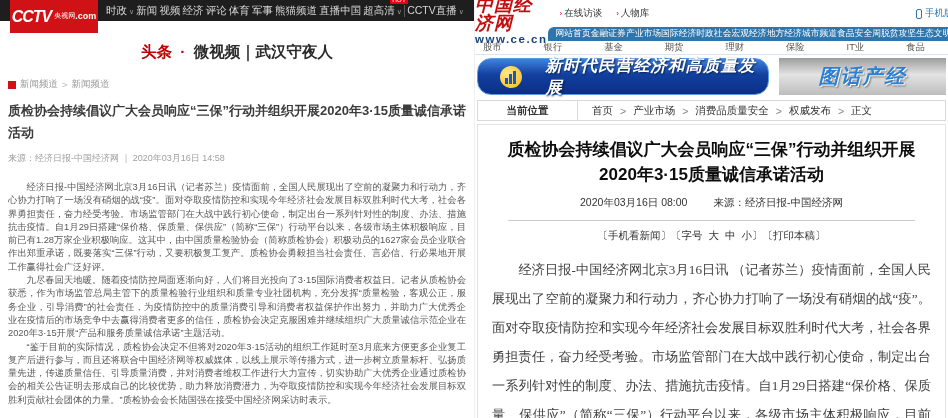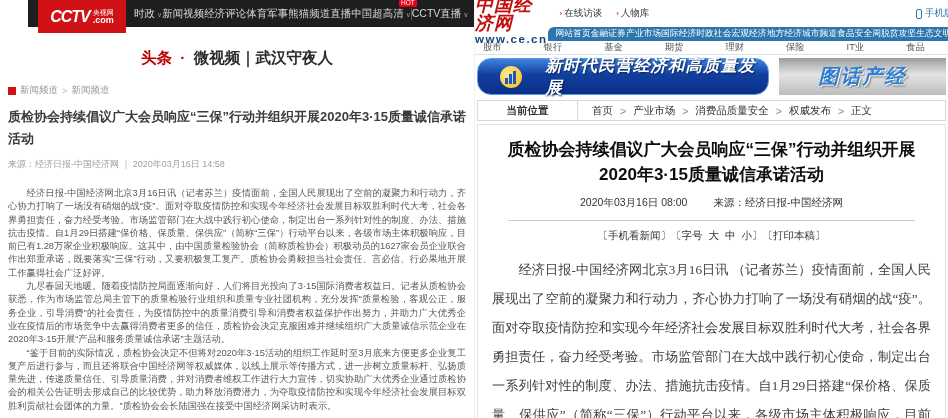--- a/index.html
+++ b/index.html
@@ -2,25 +2,25 @@
 <html><head>
 <meta charset="utf-8">
 <style>
   html,body{margin:0;padding:0;background:#fff;}
   *{box-sizing:border-box;}
   body{font-family:"Liberation Sans",sans-serif;}
   .canvas{width:948px;height:418px;overflow:hidden;display:flex;background:#fff;position:relative;}
   .panel{width:474px;height:418px;overflow:hidden;position:relative;background:#fff;}
 
   
-  .cctv-header{height:27px;background:#1e1e1e;position:relative;display:flex;margin-left:28px;}
+  .cctv-header{height:21px;background:#1e1e1e;position:relative;display:flex;}
   .cctv-logo{position:absolute;top:0;left:10px;width:88px;height:33px;background:#d01216;color:#fff;
     display:flex;align-items:center;justify-content:center;gap:3px;z-index:2;}
   .cctv-word{font-size:16px;font-weight:bold;font-style:italic;letter-spacing:-1px;}
-  .cctv-side{display:flex;flex-direction:column;line-height:1;align-items:flex-start;}
+  .cctv-side{display:flex;flex-direction:row;line-height:1;align-items:flex-start;}
   .cctv-cn{font-size:7px;}
   .cctv-com{font-size:9px;font-weight:bold;}
   .cctv-nav{margin-left:106px;flex:1;display:flex;align-items:center;justify-content:space-between;
     padding-right:10px;color:#d6d6d6;font-size:10.5px;}
   .cnav{cursor:pointer;white-space:nowrap;position:relative;}
   .arr{font-size:7px;color:#9a9a9a;margin-left:2px;}
   .hot{position:absolute;top:-9px;right:-6px;background:#e60012;color:#fff;font-size:6.5px;
     padding:0 2px;border-radius:1px;line-height:9px;}
   .vline{width:1px;height:12px;background:#5a5a5a;}
   .cctv-live{white-space:nowrap;}

